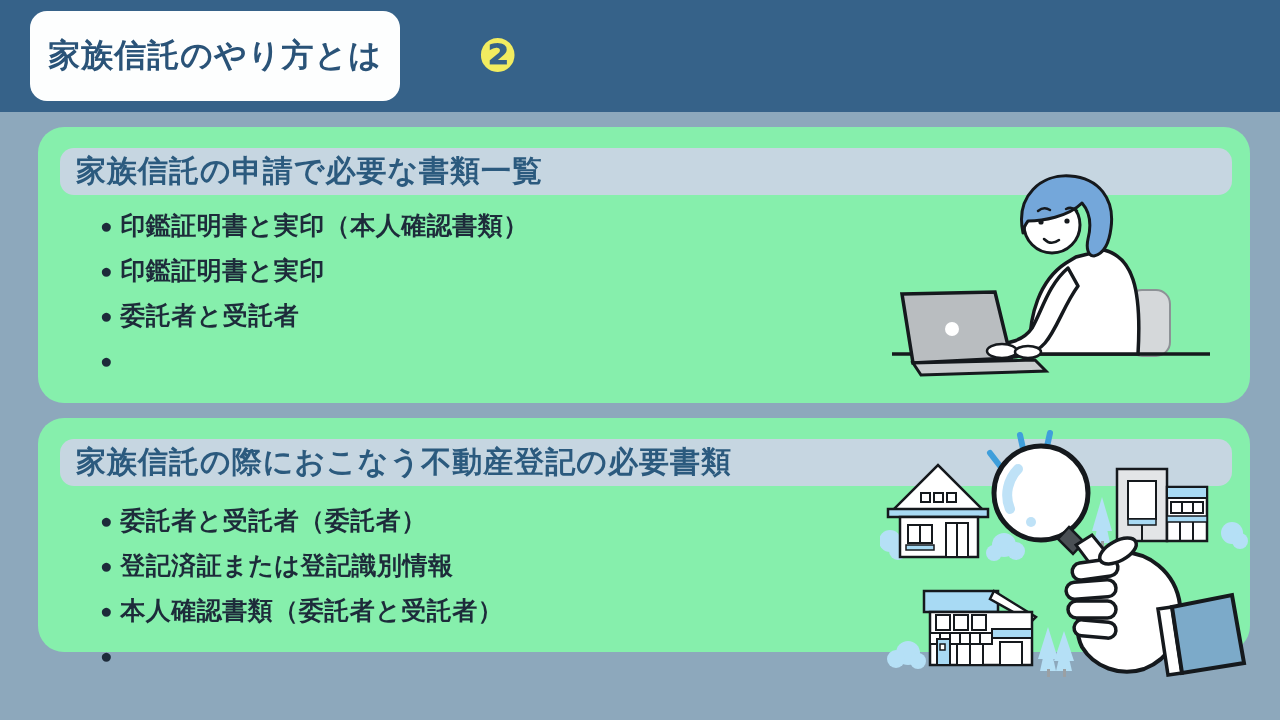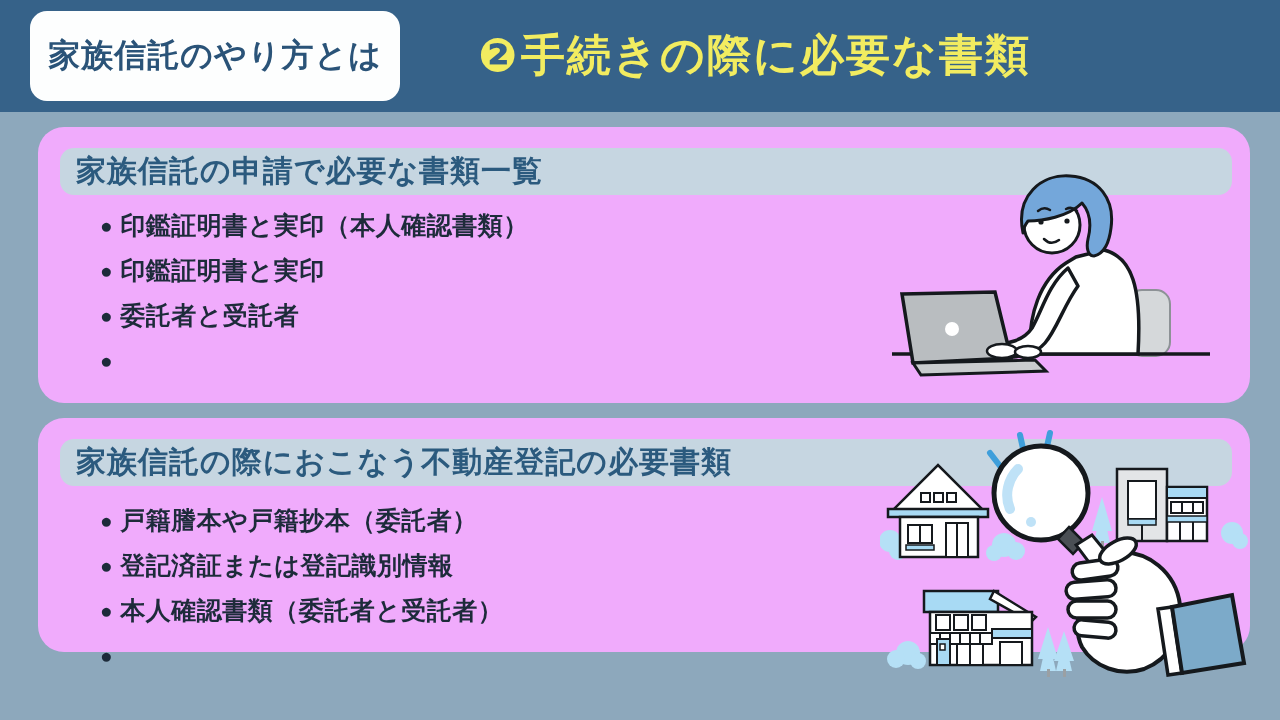--- a/index.html
+++ b/index.html
@@ -5,21 +5,21 @@
   html,body{margin:0;padding:0}
   body{font-family:"Liberation Sans","DejaVu Sans",sans-serif;}
   #app{position:relative;width:1280px;height:720px;background:#8da8bc;overflow:hidden}
   .topbar{position:absolute;left:0;top:0;width:1280px;height:112px;background:#366289}
   .badge{position:absolute;left:30px;top:11px;width:370px;height:90px;background:#fdfefe;border-radius:17px;
          display:flex;align-items:center;justify-content:center;
          font-size:32px;font-weight:700;color:#2a5378;letter-spacing:1px}
   .main-title{position:absolute;left:478px;top:0;height:110px;display:flex;align-items:center;
               color:#f2ec60;font-size:44px;font-weight:700;letter-spacing:2px}
   .main-title .num{font-size:46px;margin-right:2px}
-  .card{position:absolute;left:38px;width:1212px;background:#f0abfc;border-radius:26px}
+  .card{position:absolute;left:38px;width:1212px;background:#86efac;border-radius:26px}
   .card.c1{top:127px;height:276px}
   .card.c2{top:418px;height:234px}
   .chead{position:absolute;left:22px;right:18px;top:21px;height:47px;background:#c6d6e1;border-radius:14px;
          display:flex;align-items:center;padding-left:16px;
          font-size:30px;font-weight:700;color:#2b5a7e;letter-spacing:1px;z-index:1}
   ul.items{position:absolute;left:62px;top:76px;margin:0;padding:0;list-style:none;z-index:1}
   .c2 ul.items{top:80px}
   ul.items li{height:45px;display:flex;align-items:center;font-size:25px;font-weight:700;color:#1d2b3a;letter-spacing:0.5px}
   .blt{font-size:21px;margin-right:7px;line-height:1}
   .ill{position:absolute;z-index:2}
@@ -32,21 +32,20 @@
 <div id="app">
 
   <div class="topbar"></div>
 
   <div class="badge">
     <span>家族信託のやり方とは</span>
   </div>
 
   <div class="main-title">
     <span class="num">❷</span>
-    <span>手続きの際に必要な書類</span>
   </div>
 
   <div class="card c1">
     <div class="chead">
       <span>家族信託の申請で必要な書類一覧</span>
     </div>
     <ul class="items">
       <li>
           <span class="blt">●</span>
           <span>印鑑証明書と実印（本人確認書類）</span>
@@ -97,21 +96,21 @@
     </svg>
   </div>
 
   <div class="card c2">
     <div class="chead">
       <span>家族信託の際におこなう不動産登記の必要書類</span>
     </div>
     <ul class="items">
       <li>
           <span class="blt">●</span>
-          <span>戸籍謄本や戸籍抄本（委託者）</span>
+          <span>委託者と受託者（委託者）</span>
         </li>
       <li>
           <span class="blt">●</span>
           <span>登記済証または登記識別情報</span>
         </li>
       <li>
           <span class="blt">●</span>
           <span>本人確認書類（委託者と受託者）</span>
         </li>
       <li>

